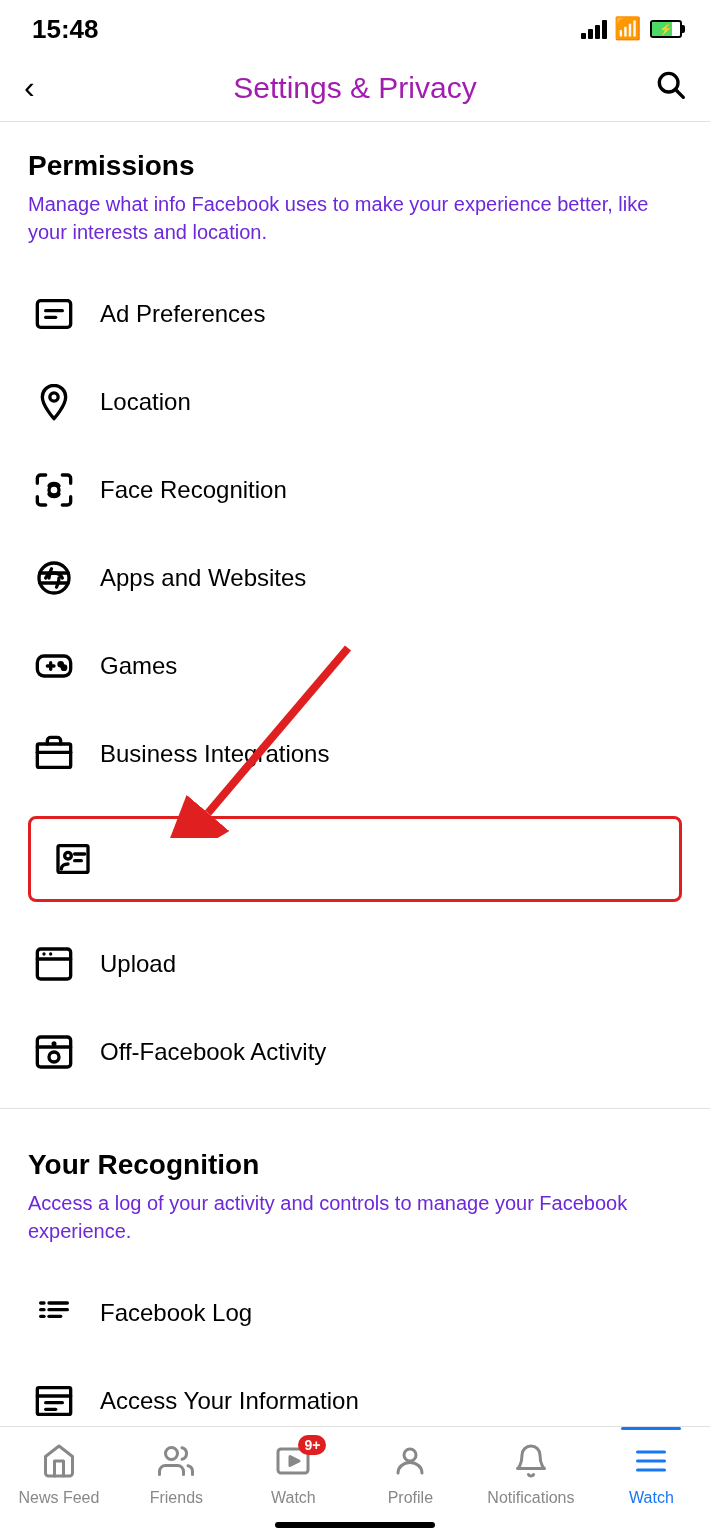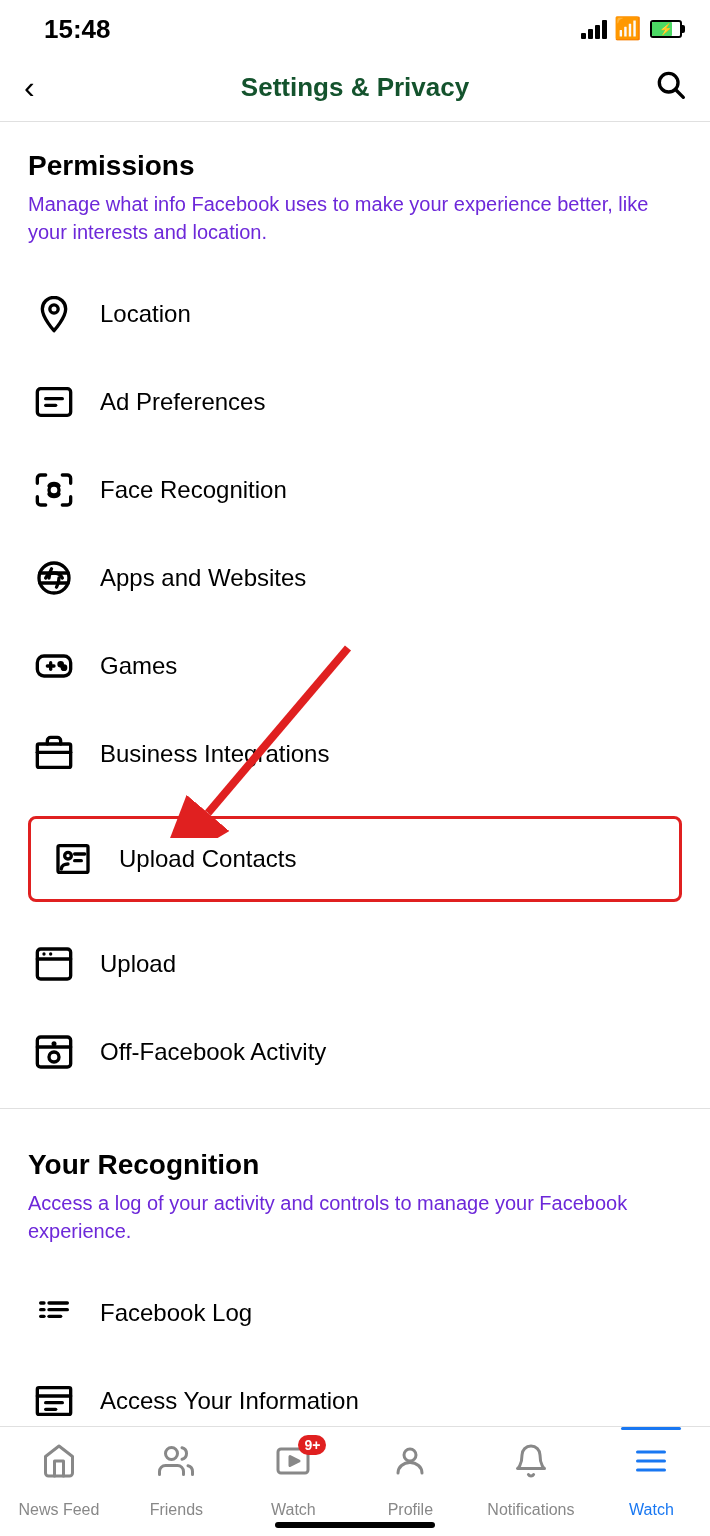--- a/index.html
+++ b/index.html
@@ -11,21 +11,21 @@
       min-height: 1536px;
       position: relative;
       overflow-x: hidden;
     }
 
     
     .status-bar {
       display: flex;
       justify-content: space-between;
       align-items: center;
-      padding: 12px 28px 8px 44px;
+      padding: 12px 28px 8px 32px;
       height: 54px;
     }
     .status-time {
       font-size: 26px;
       font-weight: 600;
       color: #000;
     }
     .status-icons {
       display: flex;
       align-items: center;
@@ -86,23 +86,23 @@
       border-bottom: 1px solid #e0e0e0;
     }
     .back-btn {
       font-size: 28px;
       color: #000;
       cursor: pointer;
       width: 40px;
       text-align: left;
     }
     .header-title {
-      font-size: 26px;
-      font-weight: 700;
-      color: #14532d;
+      font-size: 30px;
+      font-weight: 400;
+      color: #a21caf;
     }
     .search-btn {
       font-size: 28px;
       color: #000;
       cursor: pointer;
       width: 40px;
       text-align: right;
     }
 
     
@@ -213,21 +213,21 @@
       stroke: #888;
       fill: none;
       stroke-width: 2;
     }
     .nav-icon.active svg {
       stroke: #1877f2;
     }
     .nav-label {
       font-size: 16px;
       color: #888;
-      margin-top: 20px;
+      margin-top: 8px;
     }
     .nav-label.active {
       color: #1877f2;
     }
     .nav-badge {
       position: absolute;
       top: -6px;
       right: -8px;
       background: #e02020;
       color: #fff;
@@ -295,36 +295,36 @@
 
 <div class="content">
 
   <div class="section">
     <div class="section-title">Permissions</div>
     <div class="section-desc">Manage what info Facebook uses to make your experience better, like your interests and location.</div>
 
     <div class="menu-item">
       <div class="menu-item-icon">
         <svg viewBox="0 0 24 24" stroke-linecap="round" stroke-linejoin="round">
-          <path d="M12 2C8.13 2 5 5.13 5 9c0 5.25 7 13 7 13s7-7.75 7-13c0-3.87-3.13-7-7-7z"></path>
-          <circle cx="12" cy="9" r="2.5"></circle>
-        </svg>
-      </div>
-      <span class="menu-item-label">Location</span>
-    </div>
-
-    <div class="menu-item">
-      <div class="menu-item-icon">
-        <svg viewBox="0 0 24 24" stroke-linecap="round" stroke-linejoin="round">
           <rect x="2" y="4" width="20" height="16" rx="2"></rect>
           <line x1="7" y1="10" x2="17" y2="10"></line>
           <line x1="7" y1="14" x2="13" y2="14"></line>
         </svg>
       </div>
       <span class="menu-item-label">Ad Preferences</span>
+    </div>
+
+    <div class="menu-item">
+      <div class="menu-item-icon">
+        <svg viewBox="0 0 24 24" stroke-linecap="round" stroke-linejoin="round">
+          <path d="M12 2C8.13 2 5 5.13 5 9c0 5.25 7 13 7 13s7-7.75 7-13c0-3.87-3.13-7-7-7z"></path>
+          <circle cx="12" cy="9" r="2.5"></circle>
+        </svg>
+      </div>
+      <span class="menu-item-label">Location</span>
     </div>
 
     <div class="menu-item">
       <div class="menu-item-icon">
         <svg viewBox="0 0 24 24" stroke-linecap="round" stroke-linejoin="round">
           <path d="M2 8V5a2 2 0 012-2h3"></path>
           <path d="M22 8V5a2 2 0 00-2-2h-3"></path>
           <path d="M2 16v3a2 2 0 002 2h3"></path>
           <path d="M22 16v3a2 2 0 01-2 2h-3"></path>
           <circle cx="12" cy="12" r="3"></circle>
@@ -387,21 +387,20 @@
       <div class="upload-contacts-box" style="flex:1;display:flex;align-items:center;">
         <div class="menu-item-icon" style="margin-right:20px;">
           <svg viewBox="0 0 24 24" stroke-linecap="round" stroke-linejoin="round">
             <rect x="3" y="4" width="18" height="16" rx="1"></rect>
             <circle cx="9" cy="10" r="2"></circle>
             <path d="M5 18c0-2 2-3 4-3"></path>
             <line x1="13" y1="9" x2="19" y2="9"></line>
             <line x1="13" y1="13" x2="17" y2="13"></line>
           </svg>
         </div>
-        <span class="menu-item-label">Upload Contacts</span>
       </div>
     </div>
 
     <div class="menu-item">
       <div class="menu-item-icon">
         <svg viewBox="0 0 24 24" stroke-linecap="round" stroke-linejoin="round">
           <rect x="2" y="3" width="20" height="18" rx="2"></rect>
           <line x1="2" y1="9" x2="22" y2="9"></line>
           <circle cx="6" cy="6" r="1" fill="#000" stroke="none"></circle>
           <circle cx="10" cy="6" r="1" fill="#000" stroke="none"></circle>

